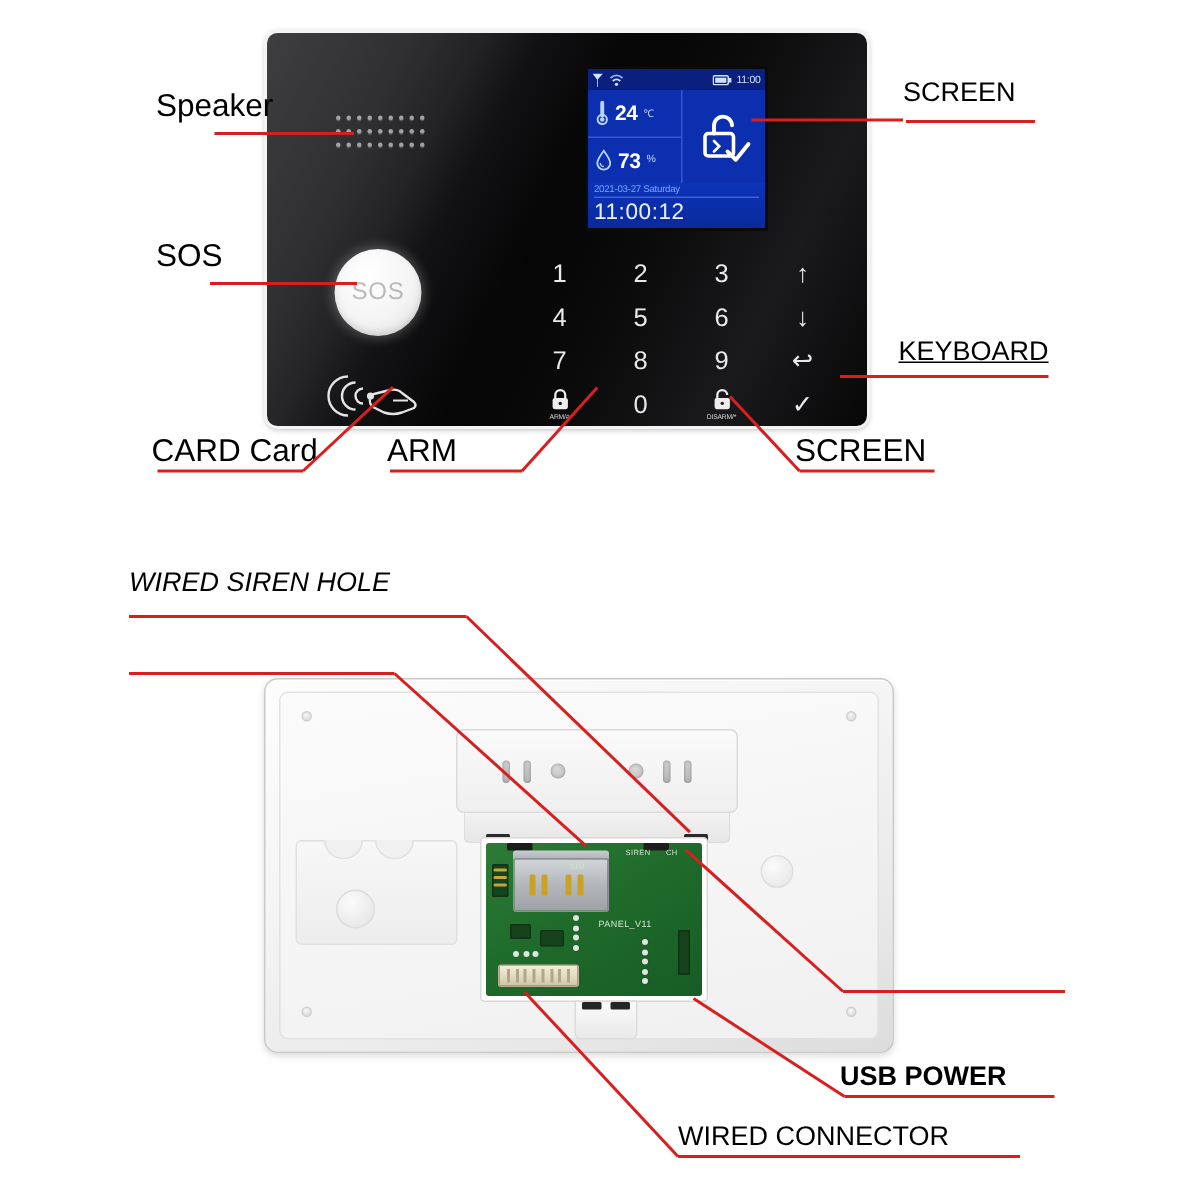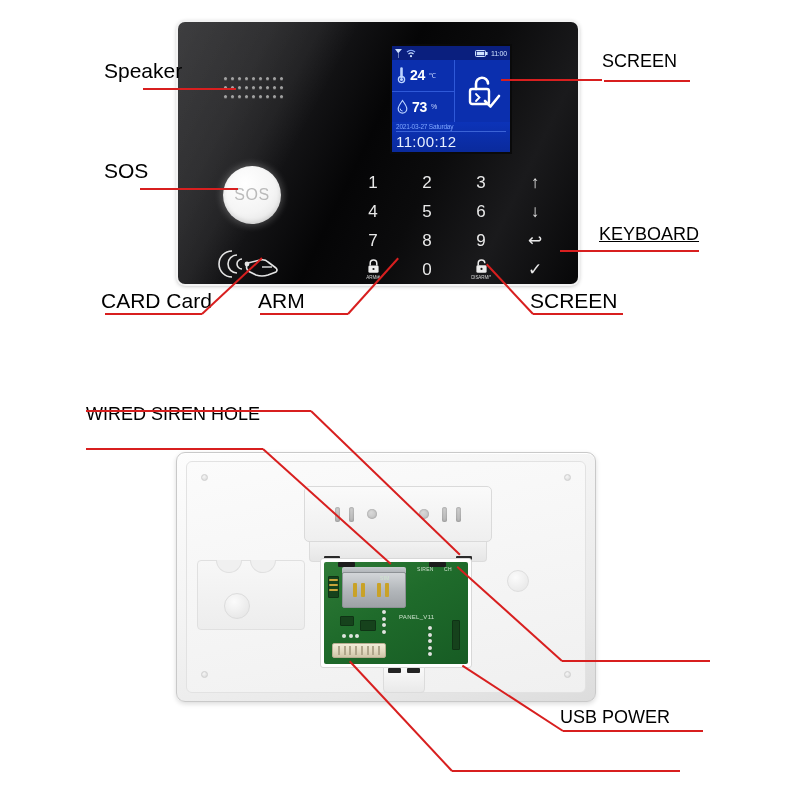--- a/index.html
+++ b/index.html
@@ -518,22 +518,23 @@
         </div>
       </div>
 
       <div class="bottom-tab">
         <div class="bottom-tab-dark" style="left:4px;"></div>
         <div class="bottom-tab-dark" style="right:4px;"></div>
       </div>
     </div>
   </div>
 
-  <div class="label lbl-caps" style="left:86px;  top:405px;">WIRED SIREN HOLE</div>
-  <div class="label lbl-caps" style="left:560px; top:708px;">USB POWER</div>
+  <div class="label lbl-caps" style="left:86px;  top:379px;font-style:italic;">WIRED SIREN HOLE</div>
+  <div class="label lbl-caps" style="left:560px; top:708px;font-weight:bold;">USB POWER</div>
+  <div class="label lbl-caps" style="left:452px; top:748px;">WIRED CONNECTOR</div>
 
   <div class="leader" style="left:86px;  top:410px; width:225px;"></div>
   <div class="leader" style="left:311px; top:410px; width:207px; transform:rotate(44deg);"></div>
   <div class="leader" style="left:86px;  top:448px; width:177px;"></div>
   <div class="leader" style="left:263px; top:448px; width:172px; transform:rotate(42deg);"></div>
 
   <div class="leader" style="left:562px; top:660px; width:148px;"></div>
   <div class="leader" style="left:562px; top:660px; width:141px; transform:rotate(-138deg);"></div>
 
   <div class="leader" style="left:563px; top:730px; width:140px;"></div>

